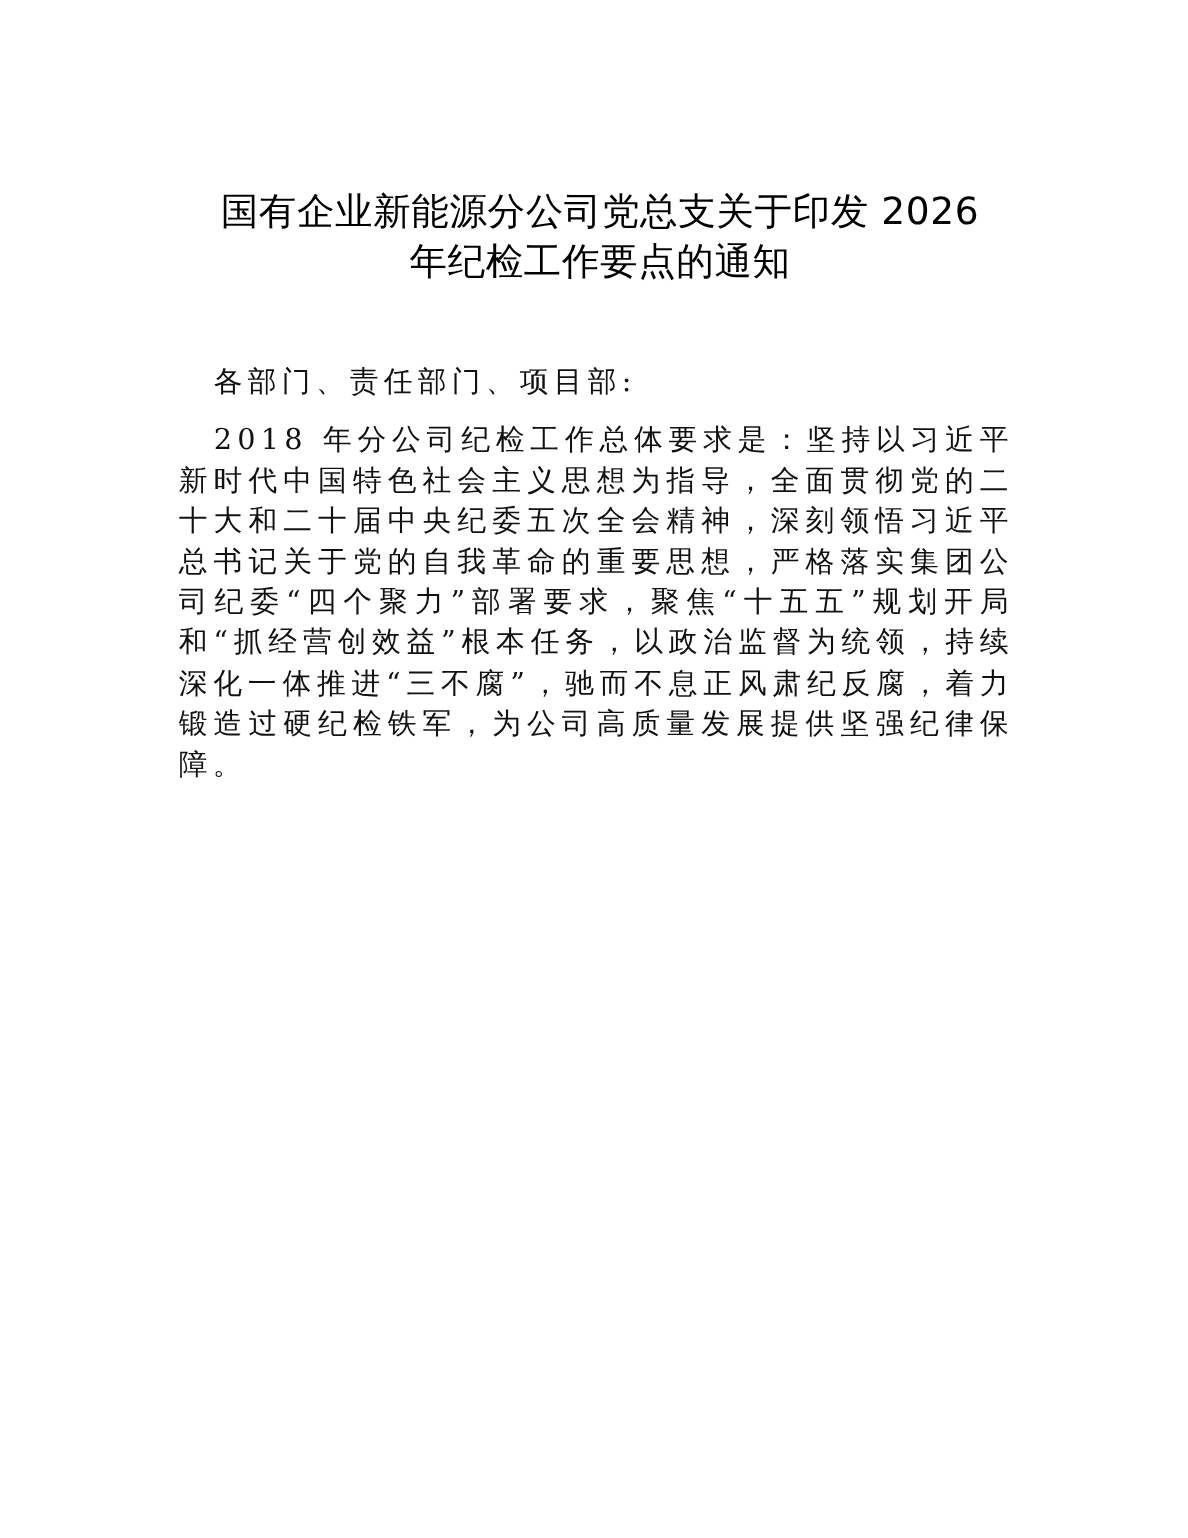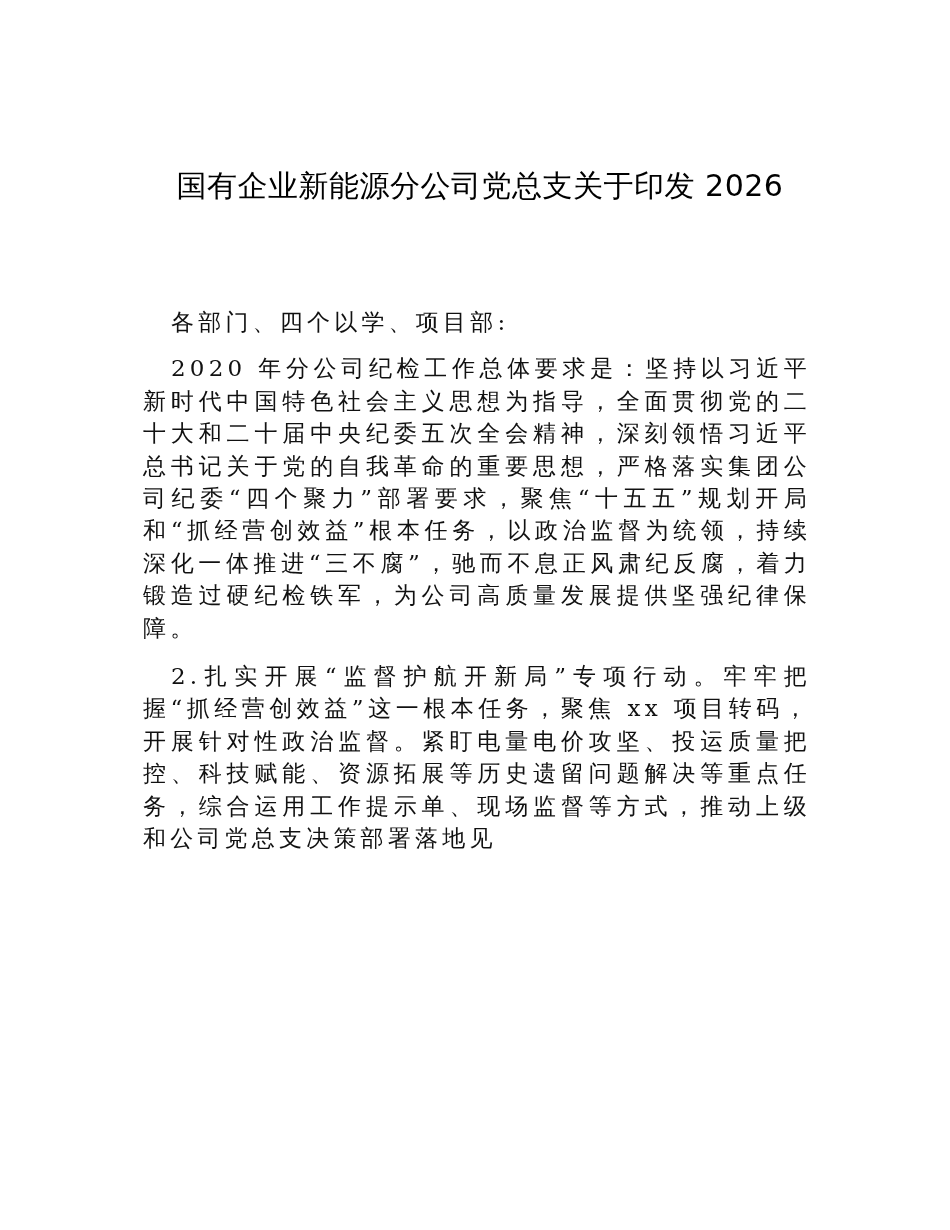--- a/index.html
+++ b/index.html
@@ -11,21 +11,21 @@
     width: 950px;
     height: 1230px;
     overflow: hidden;
     position: relative;
     font-family: "DejaVu Serif", "Liberation Serif", serif;
     color: #111111;
   }
   .page {
     position: absolute;
     left: 0;
-    top: 16px;
+    top: 0;
     width: 950px;
     height: 1032px;
     background: #ffffff;
   }
   .title {
     position: absolute;
     left: 140px;
     width: 680px;
     top: 150px;
     text-align: center;
@@ -57,20 +57,20 @@
   .greeting {
     margin-bottom: 14px;
   }
 </style>
 </head>
 <body>
 
 <div class="page">
   <h1 class="title">
     <span class="line">国有企业新能源分公司党总支关于印发 2026</span>
+    <span class="line">年纪检工作要点的通知</span>
   </h1>
 
   <div class="body-text">
-    <p class="para greeting">各部门、四个以学、项目部:</p>
-    <p class="para">2020 年分公司纪检工作总体要求是：坚持以习近平新时代中国特色社会主义思想为指导，全面贯彻党的二十大和二十届中央纪委五次全会精神，深刻领悟习近平总书记关于党的自我革命的重要思想，严格落实集团公司纪委“四个聚力”部署要求，聚焦“十五五”规划开局和“抓经营创效益”根本任务，以政治监督为统领，持续深化一体推进“三不腐”，驰而不息正风肃纪反腐，着力锻造过硬纪检铁军，为公司高质量发展提供坚强纪律保障。</p>
-    <p class="para">2.扎实开展“监督护航开新局”专项行动。牢牢把握“抓经营创效益”这一根本任务，聚焦 xx 项目转码，开展针对性政治监督。紧盯电量电价攻坚、投运质量把控、科技赋能、资源拓展等历史遗留问题解决等重点任务，综合运用工作提示单、现场监督等方式，推动上级和公司党总支决策部署落地见</p>
+    <p class="para greeting">各部门、责任部门、项目部:</p>
+    <p class="para">2018 年分公司纪检工作总体要求是：坚持以习近平新时代中国特色社会主义思想为指导，全面贯彻党的二十大和二十届中央纪委五次全会精神，深刻领悟习近平总书记关于党的自我革命的重要思想，严格落实集团公司纪委“四个聚力”部署要求，聚焦“十五五”规划开局和“抓经营创效益”根本任务，以政治监督为统领，持续深化一体推进“三不腐”，驰而不息正风肃纪反腐，着力锻造过硬纪检铁军，为公司高质量发展提供坚强纪律保障。</p>
   </div>
 </div>
 
 </body></html>

